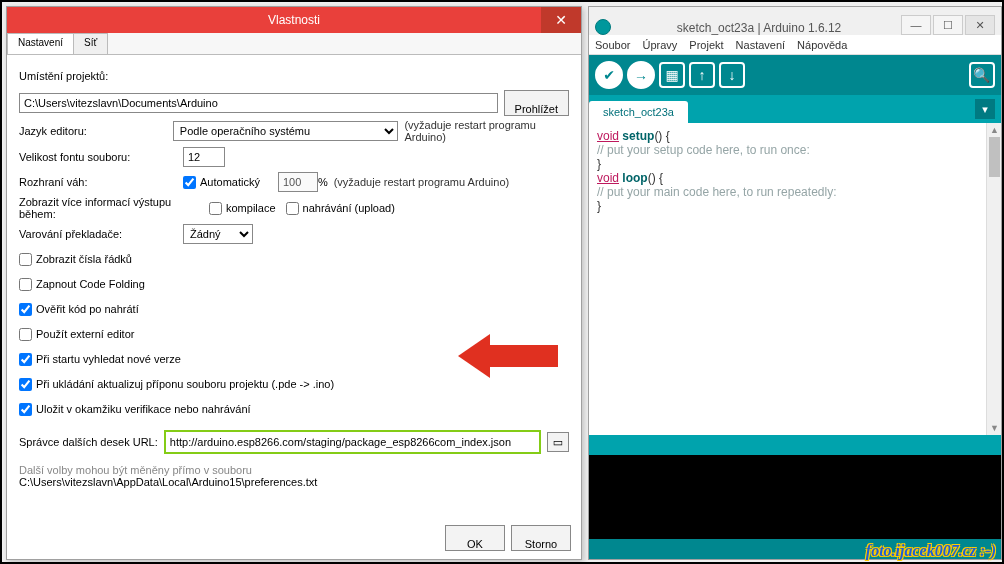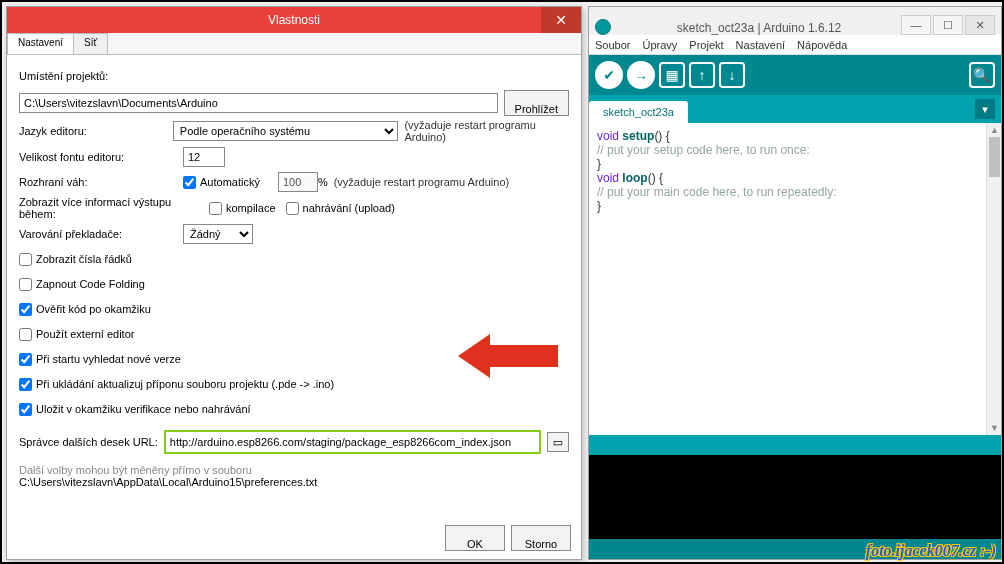--- a/index.html
+++ b/index.html
@@ -46,21 +46,21 @@
   .ide-winbtn.close { background: #e5e5e5; }
   .ide-menu { height: 20px; background: #fff; display: flex; align-items: center; padding: 0 6px; gap: 12px; font-size: 11px; color: #333; border-bottom: 1px solid #ddd; }
   .ide-toolbar { height: 40px; background: #00878f; display: flex; align-items: center; padding: 0 6px; gap: 4px; position: relative; }
   .tbtn { width: 28px; height: 28px; border-radius: 50%; background: #fff; border: 2px solid #fff; display: flex; align-items: center; justify-content: center; color: #00878f; font-size: 14px; }
   .tbtn.outline { background: #00878f; color: #fff; border: 2px solid #fff; border-radius: 4px; width: 26px; height: 26px; }
   .tbtn.right { position: absolute; right: 6px; }
   .ide-tabbar { height: 28px; background: #00a3ad; display: flex; align-items: flex-end; position: relative; }
   .ide-tab { background: #fff; color: #00707a; padding: 5px 14px; border-top-left-radius: 3px; border-top-right-radius: 3px; font-size: 11px; }
   .ide-tabmenu { position: absolute; right: 6px; top: 4px; width: 20px; height: 20px; background: #007a82; display: flex; align-items: center; justify-content: center; color: #fff; }
   .ide-editor { flex: 1; background: #fff; padding: 6px 8px; font-family: Consolas, monospace; font-size: 12px; color: #333; position: relative; overflow: hidden; }
-  .ide-editor .kw { color: #6d28d9; }
+  .ide-editor .kw { color: #be185d; text-decoration: underline; }
   .ide-editor .fn { color: #006468; font-weight: bold; }
   .ide-editor .cm { color: #95a5a6; }
   .ide-scroll { position: absolute; right: 0; top: 0; width: 15px; height: 100%; background: #f0f0f0; border-left: 1px solid #ddd; }
   .ide-scroll .thumb { position: absolute; left: 2px; top: 14px; width: 11px; height: 40px; background: #c0c0c0; }
   .ide-scroll .arr { position: absolute; left: 0; width: 15px; height: 14px; display:flex; align-items:center; justify-content:center; color:#888; font-size:9px; }
   .ide-status { height: 20px; background: #00a3ad; }
   .ide-console { height: 84px; background: #000; }
   .ide-footer { height: 20px; background: #00878f; }
 
   .watermark { position: absolute; right: 6px; bottom: 2px; font-family: cursive; font-style: italic; font-weight: bold; color: #1e5fd6; text-shadow: 1px 1px 0 #fc0, -1px -1px 0 #fc0, 1px -1px 0 #fc0, -1px 1px 0 #fc0; font-size: 16px; }
@@ -89,21 +89,21 @@
       <button class="btn">Prohlížet</button>
     </div>
 
     <div class="row">
       <span class="lbl-col">Jazyk editoru:</span>
       <select class="sel wide"><option>Podle operačního systému</option></select>
       <span class="note">(vyžaduje restart programu Arduino)</span>
     </div>
 
     <div class="row">
-      <span class="lbl-col">Velikost fontu editoru:</span>
+      <span class="lbl-col">Velikost fontu souboru:</span>
       <input class="txt-sm" value="12" style="">
     </div>
 
     <div class="row">
       <span class="lbl-col">Rozhraní váh:</span>
       <input type="checkbox" class="chk" checked="" style="">
       <span>Automatický</span>
       <input class="txt-sm" style="margin-left: 18px; width: 40px;" disabled="" value="100">
       <span>%</span>
       <span class="note">(vyžaduje restart programu Arduino)</span>
@@ -125,21 +125,21 @@
     <div class="row sub">
         <input type="checkbox" class="chk" style="">
         <span>Zobrazit čísla řádků</span>
       </div>
     <div class="row sub">
         <input type="checkbox" class="chk" style="">
         <span>Zapnout Code Folding</span>
       </div>
     <div class="row sub">
         <input type="checkbox" class="chk" checked="" style="">
-        <span>Ověřit kód po okamžiku</span>
+        <span>Ověřit kód po nahrátí</span>
       </div>
     <div class="row sub">
         <input type="checkbox" class="chk" style="">
         <span>Použít externí editor</span>
       </div>
     <div class="row sub">
         <input type="checkbox" class="chk" checked="" style="">
         <span>Při startu vyhledat nové verze</span>
       </div>
     <div class="row sub">

